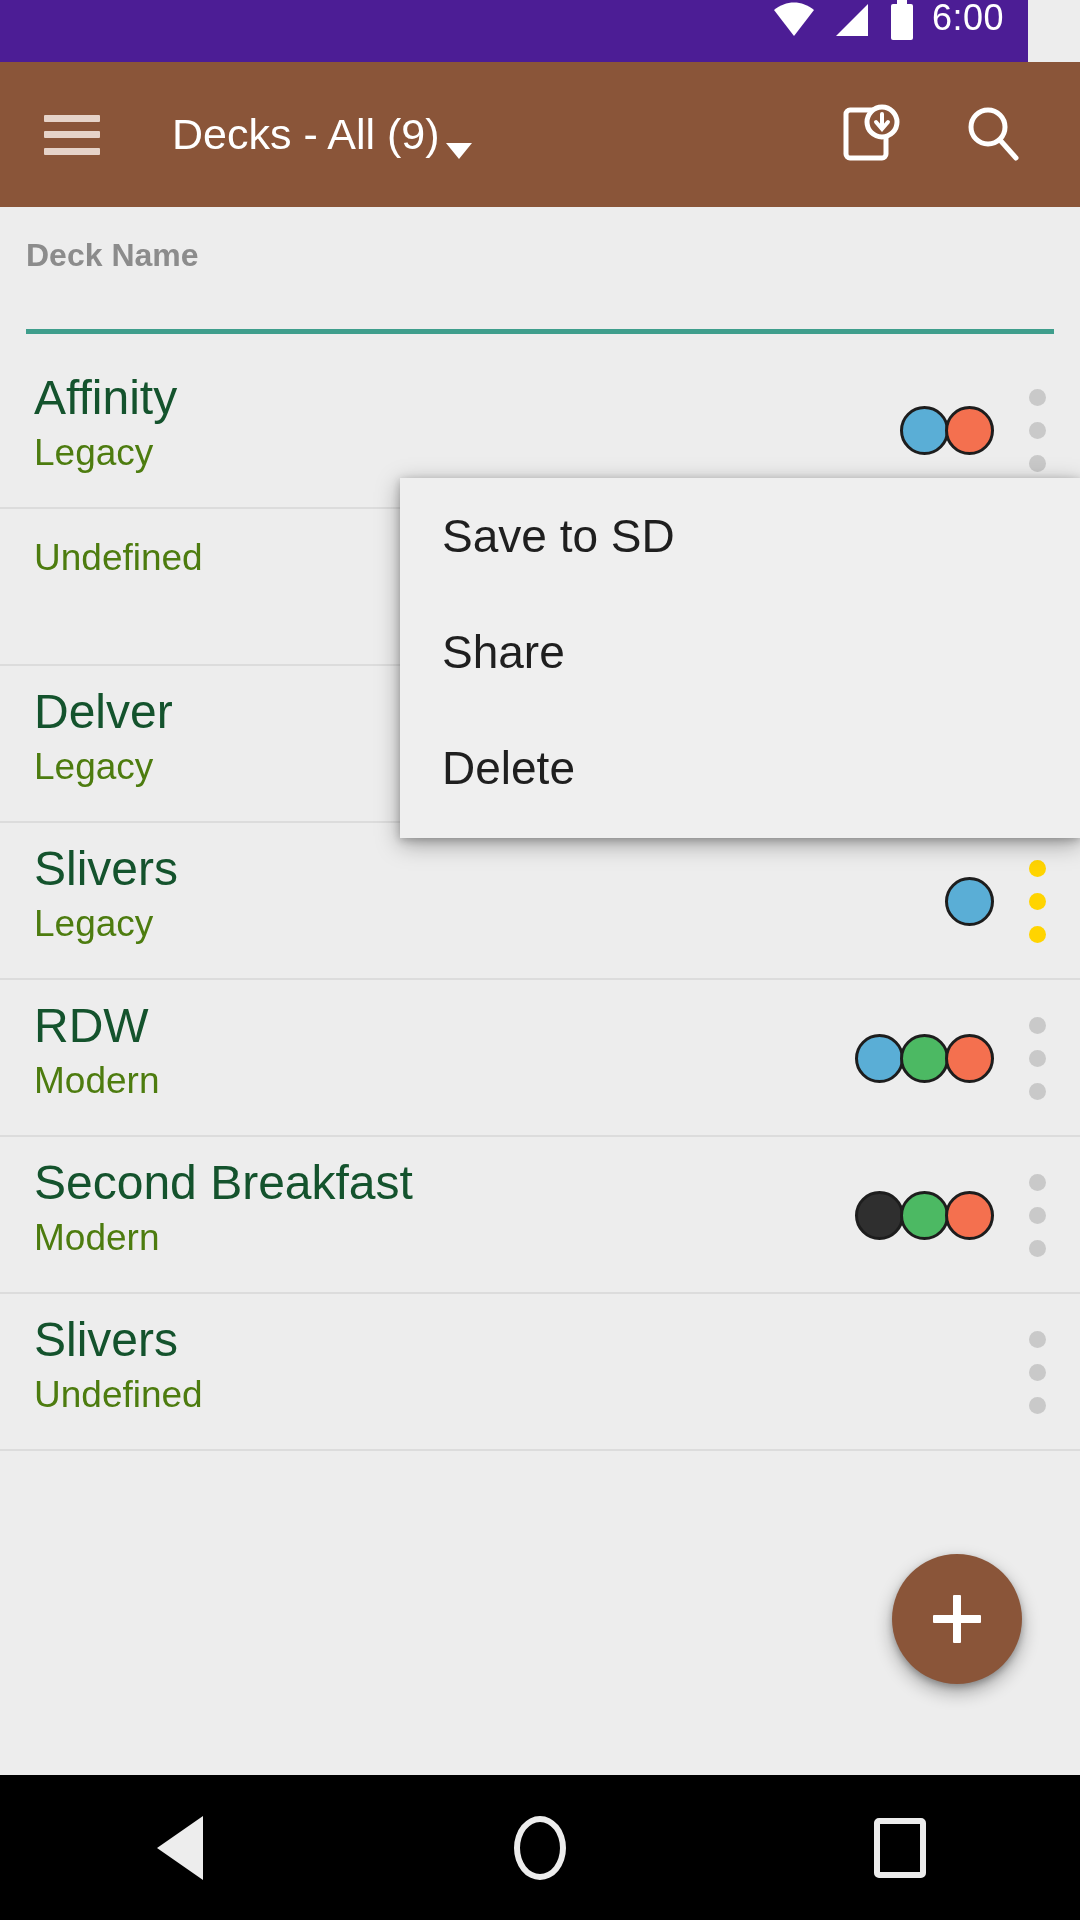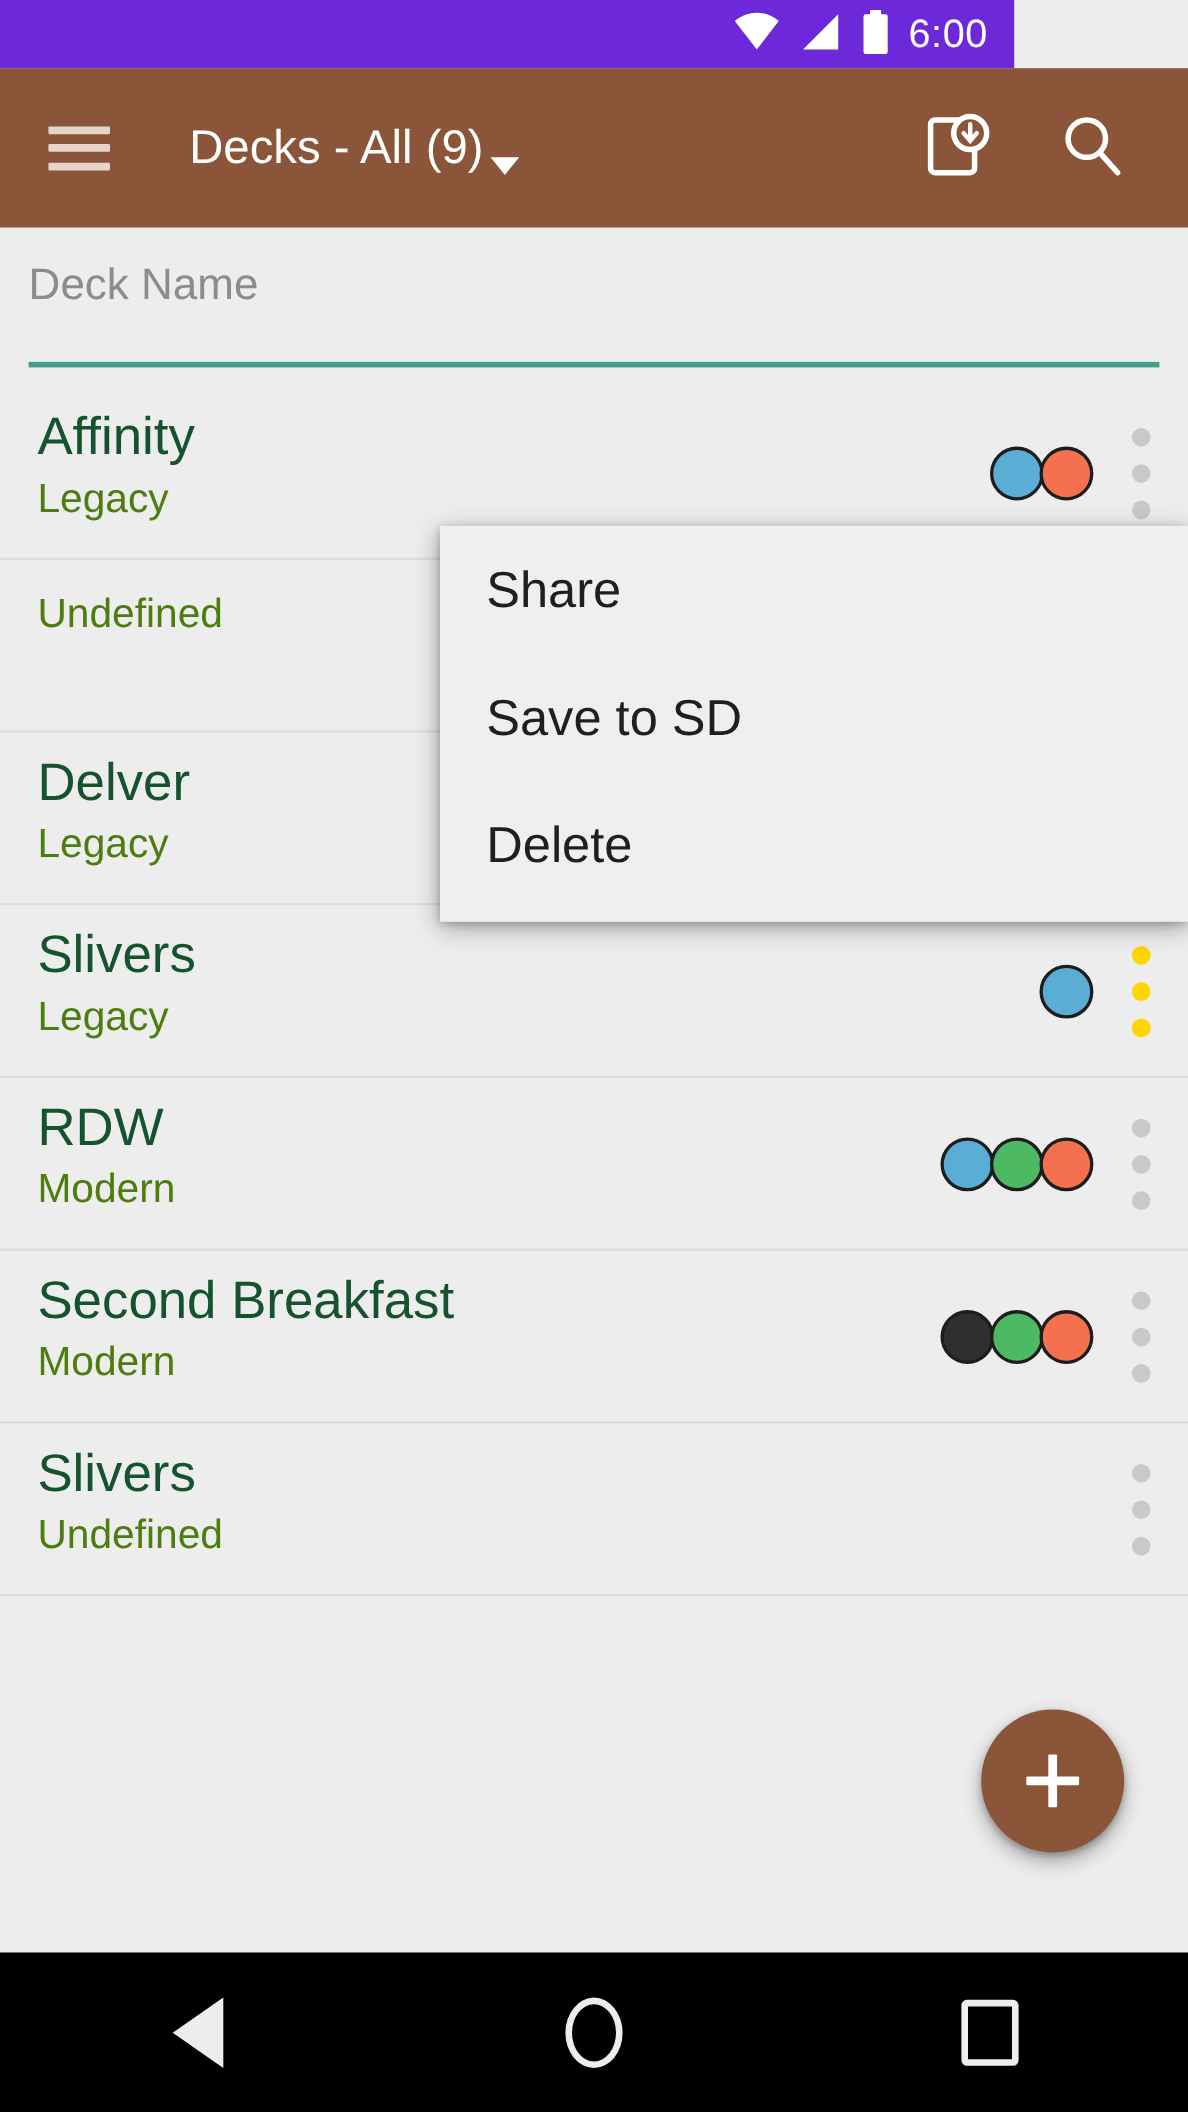--- a/index.html
+++ b/index.html
@@ -6,23 +6,23 @@
   html, body {
     width:1080px; height:1920px;
     background:#ededed;
     font-family:"Liberation Sans", sans-serif;
     overflow:hidden;
   }
   #app { position:relative; width:1080px; height:1920px; }
 
   
   .statusbar {
-    position:absolute; top:0; left:0; width:922px; height:62px;
-    background:#6d28d9;
-    display:flex; align-items:center; justify-content:flex-end;
+    position:absolute; top:0; left:0; width:1028px; height:62px;
+    background:#4c1d95;
+    display:flex; align-items:flex-start; justify-content:flex-end;
     padding-right:24px;
   }
   .sb-icons { display:flex; align-items:center; gap:16px; }
   .sb-time {
     color:#ffffff; font-size:36px; letter-spacing:0.5px;
     margin-left:16px; line-height:1;
   }
 
   
   .appbar {
@@ -49,21 +49,21 @@
     padding-right:56px;
   }
 
   
   .deckname-header {
     position:absolute; top:207px; left:0; width:1080px; height:145px;
     background:#ededed;
   }
   .deckname-text {
     position:absolute; left:26px; top:30px;
-    font-size:40px; color:#8c8c8c; font-weight:400;
+    font-size:32px; color:#8c8c8c; font-weight:700;
   }
   .deckname-underline {
     position:absolute; left:26px; right:26px; top:122px;
     height:5px; background:#3f9e8c;
   }
 
   
   .decklist { position:absolute; top:352px; left:0; width:1080px; }
   .deck-row {
     position:relative; height:157px; width:1080px;
@@ -316,22 +316,22 @@
           <div class="overflow-dots">
             <i></i>
             <i></i>
             <i></i>
           </div>
         </div>
       </div>
     </div>
 
   <div class="popup">
+      <div class="popup-item">Save to SD</div>
       <div class="popup-item">Share</div>
-      <div class="popup-item">Save to SD</div>
       <div class="popup-item">Delete</div>
     </div>
 
   <div class="fab">
     <span class="fab-plus"></span>
   </div>
 
   <div class="navbar">
     <div class="nav-btn">
       <span class="nav-back"></span>

